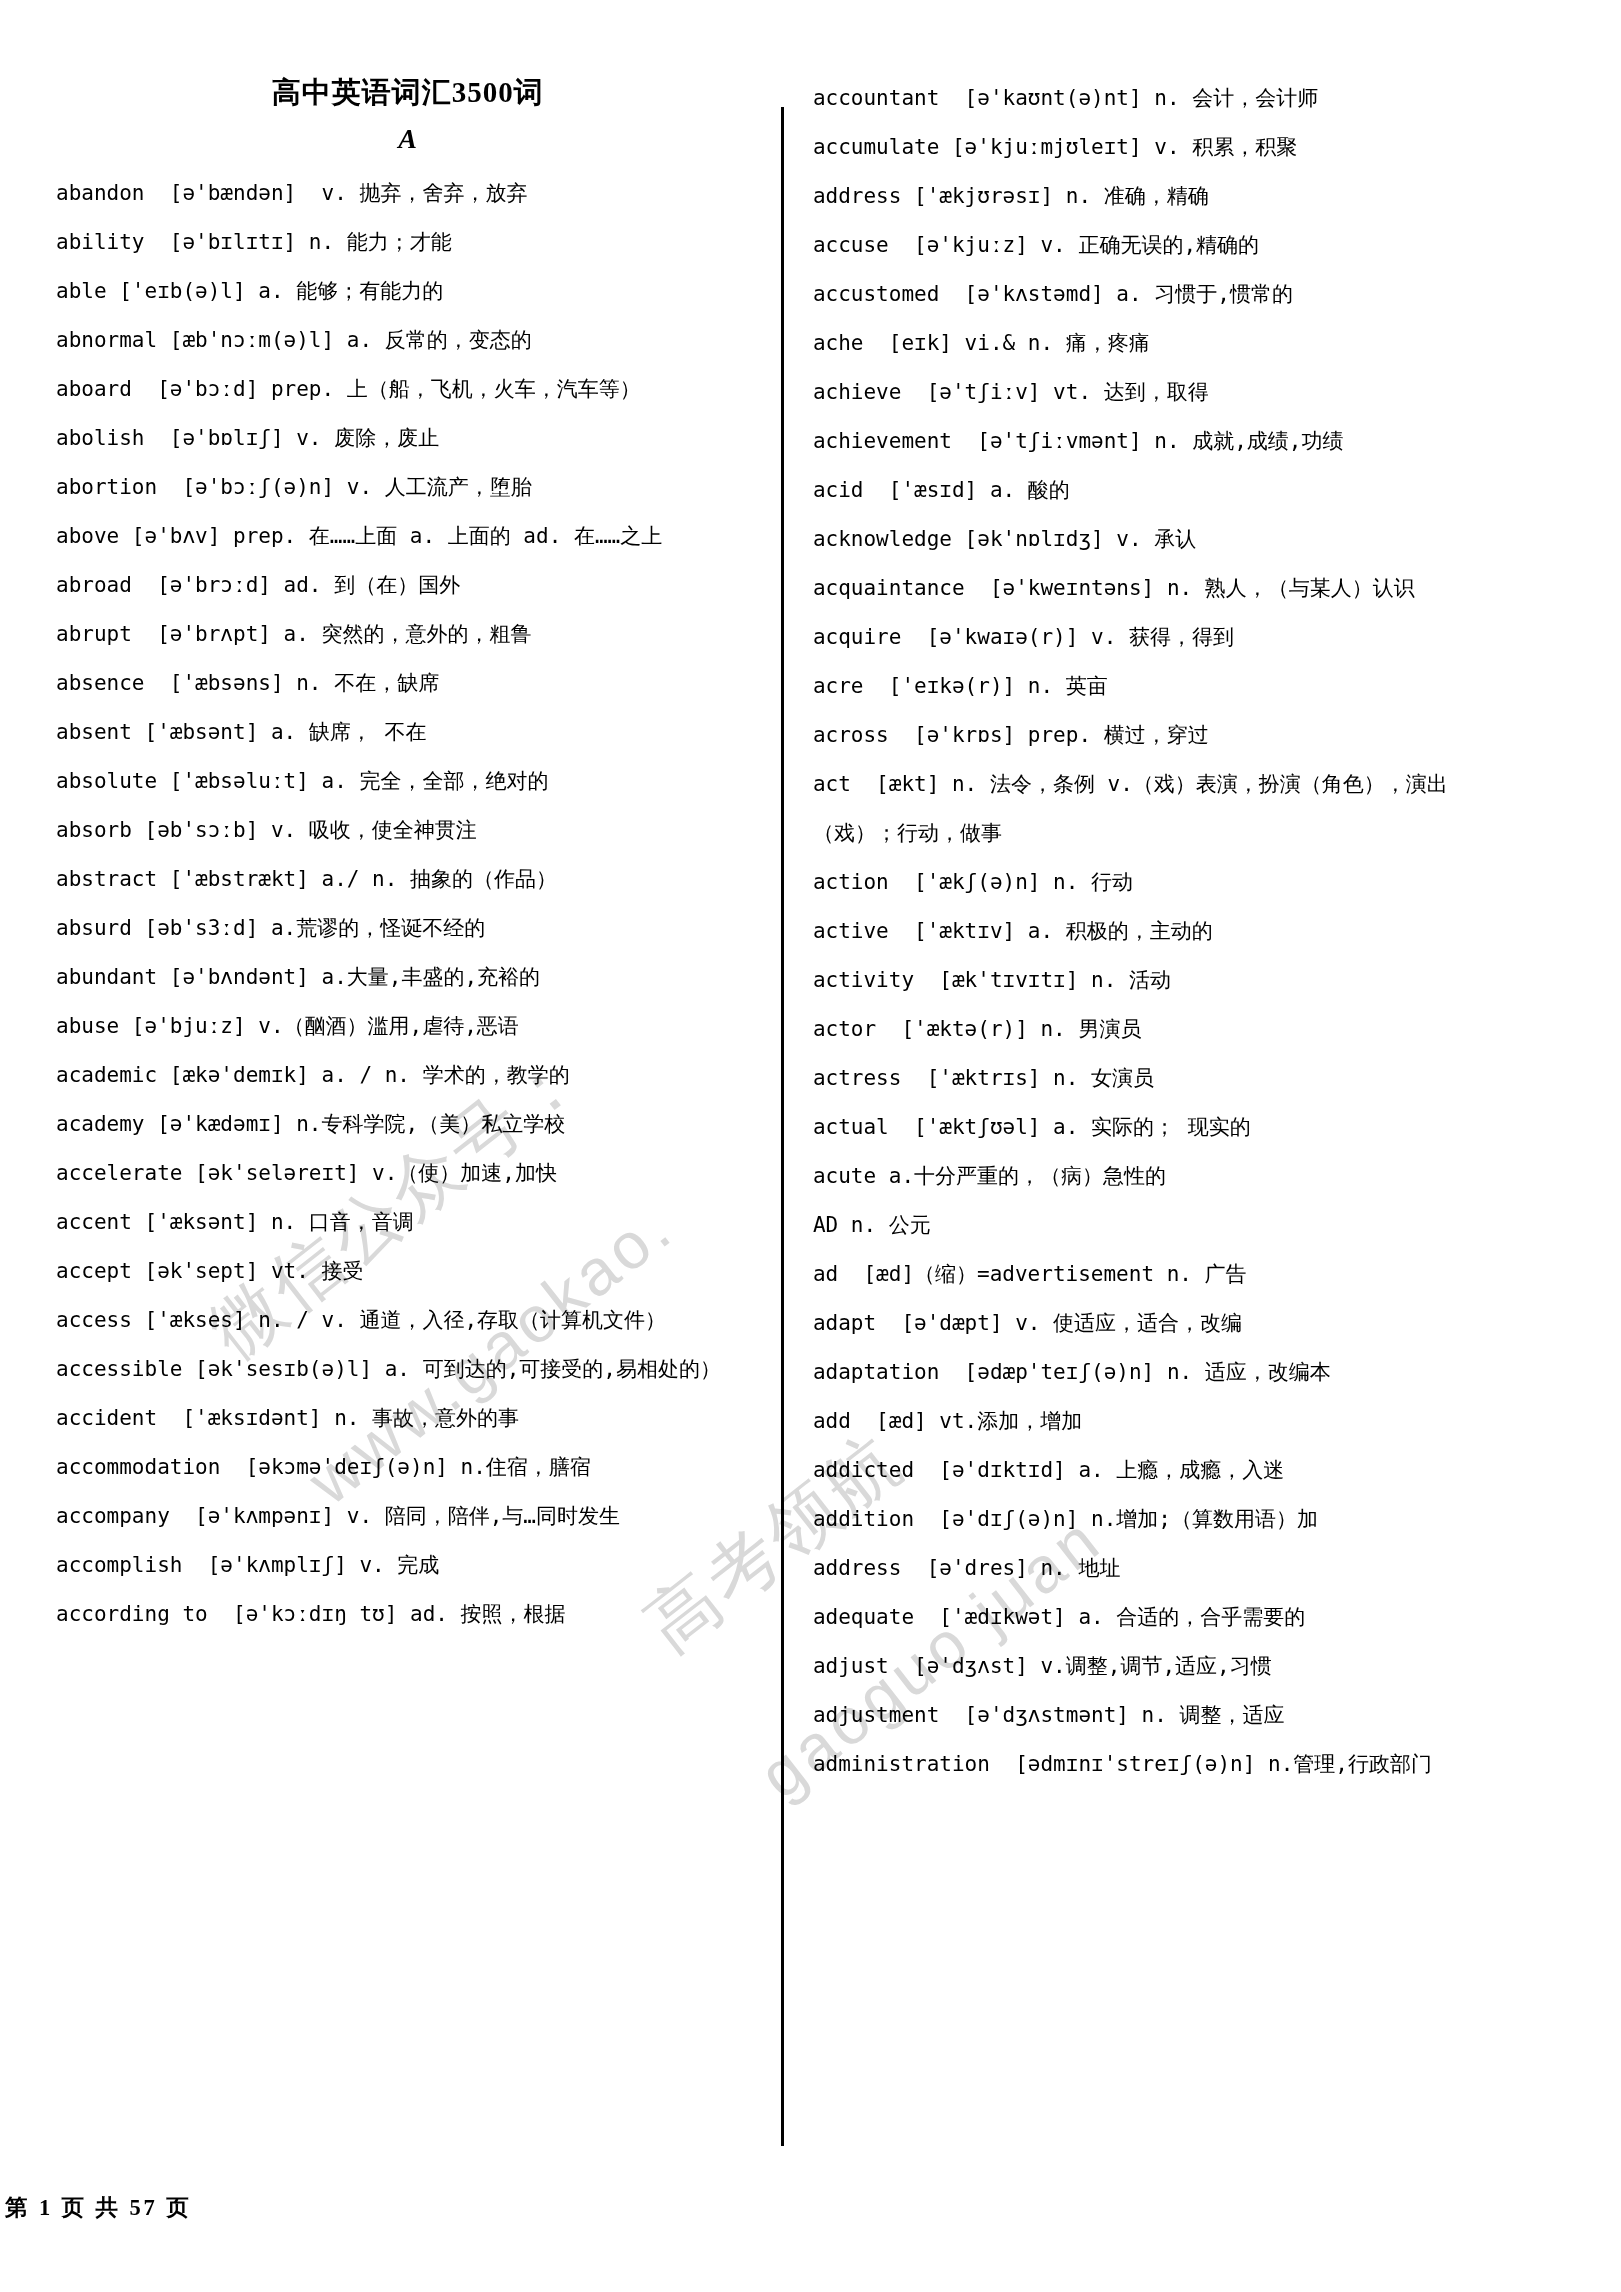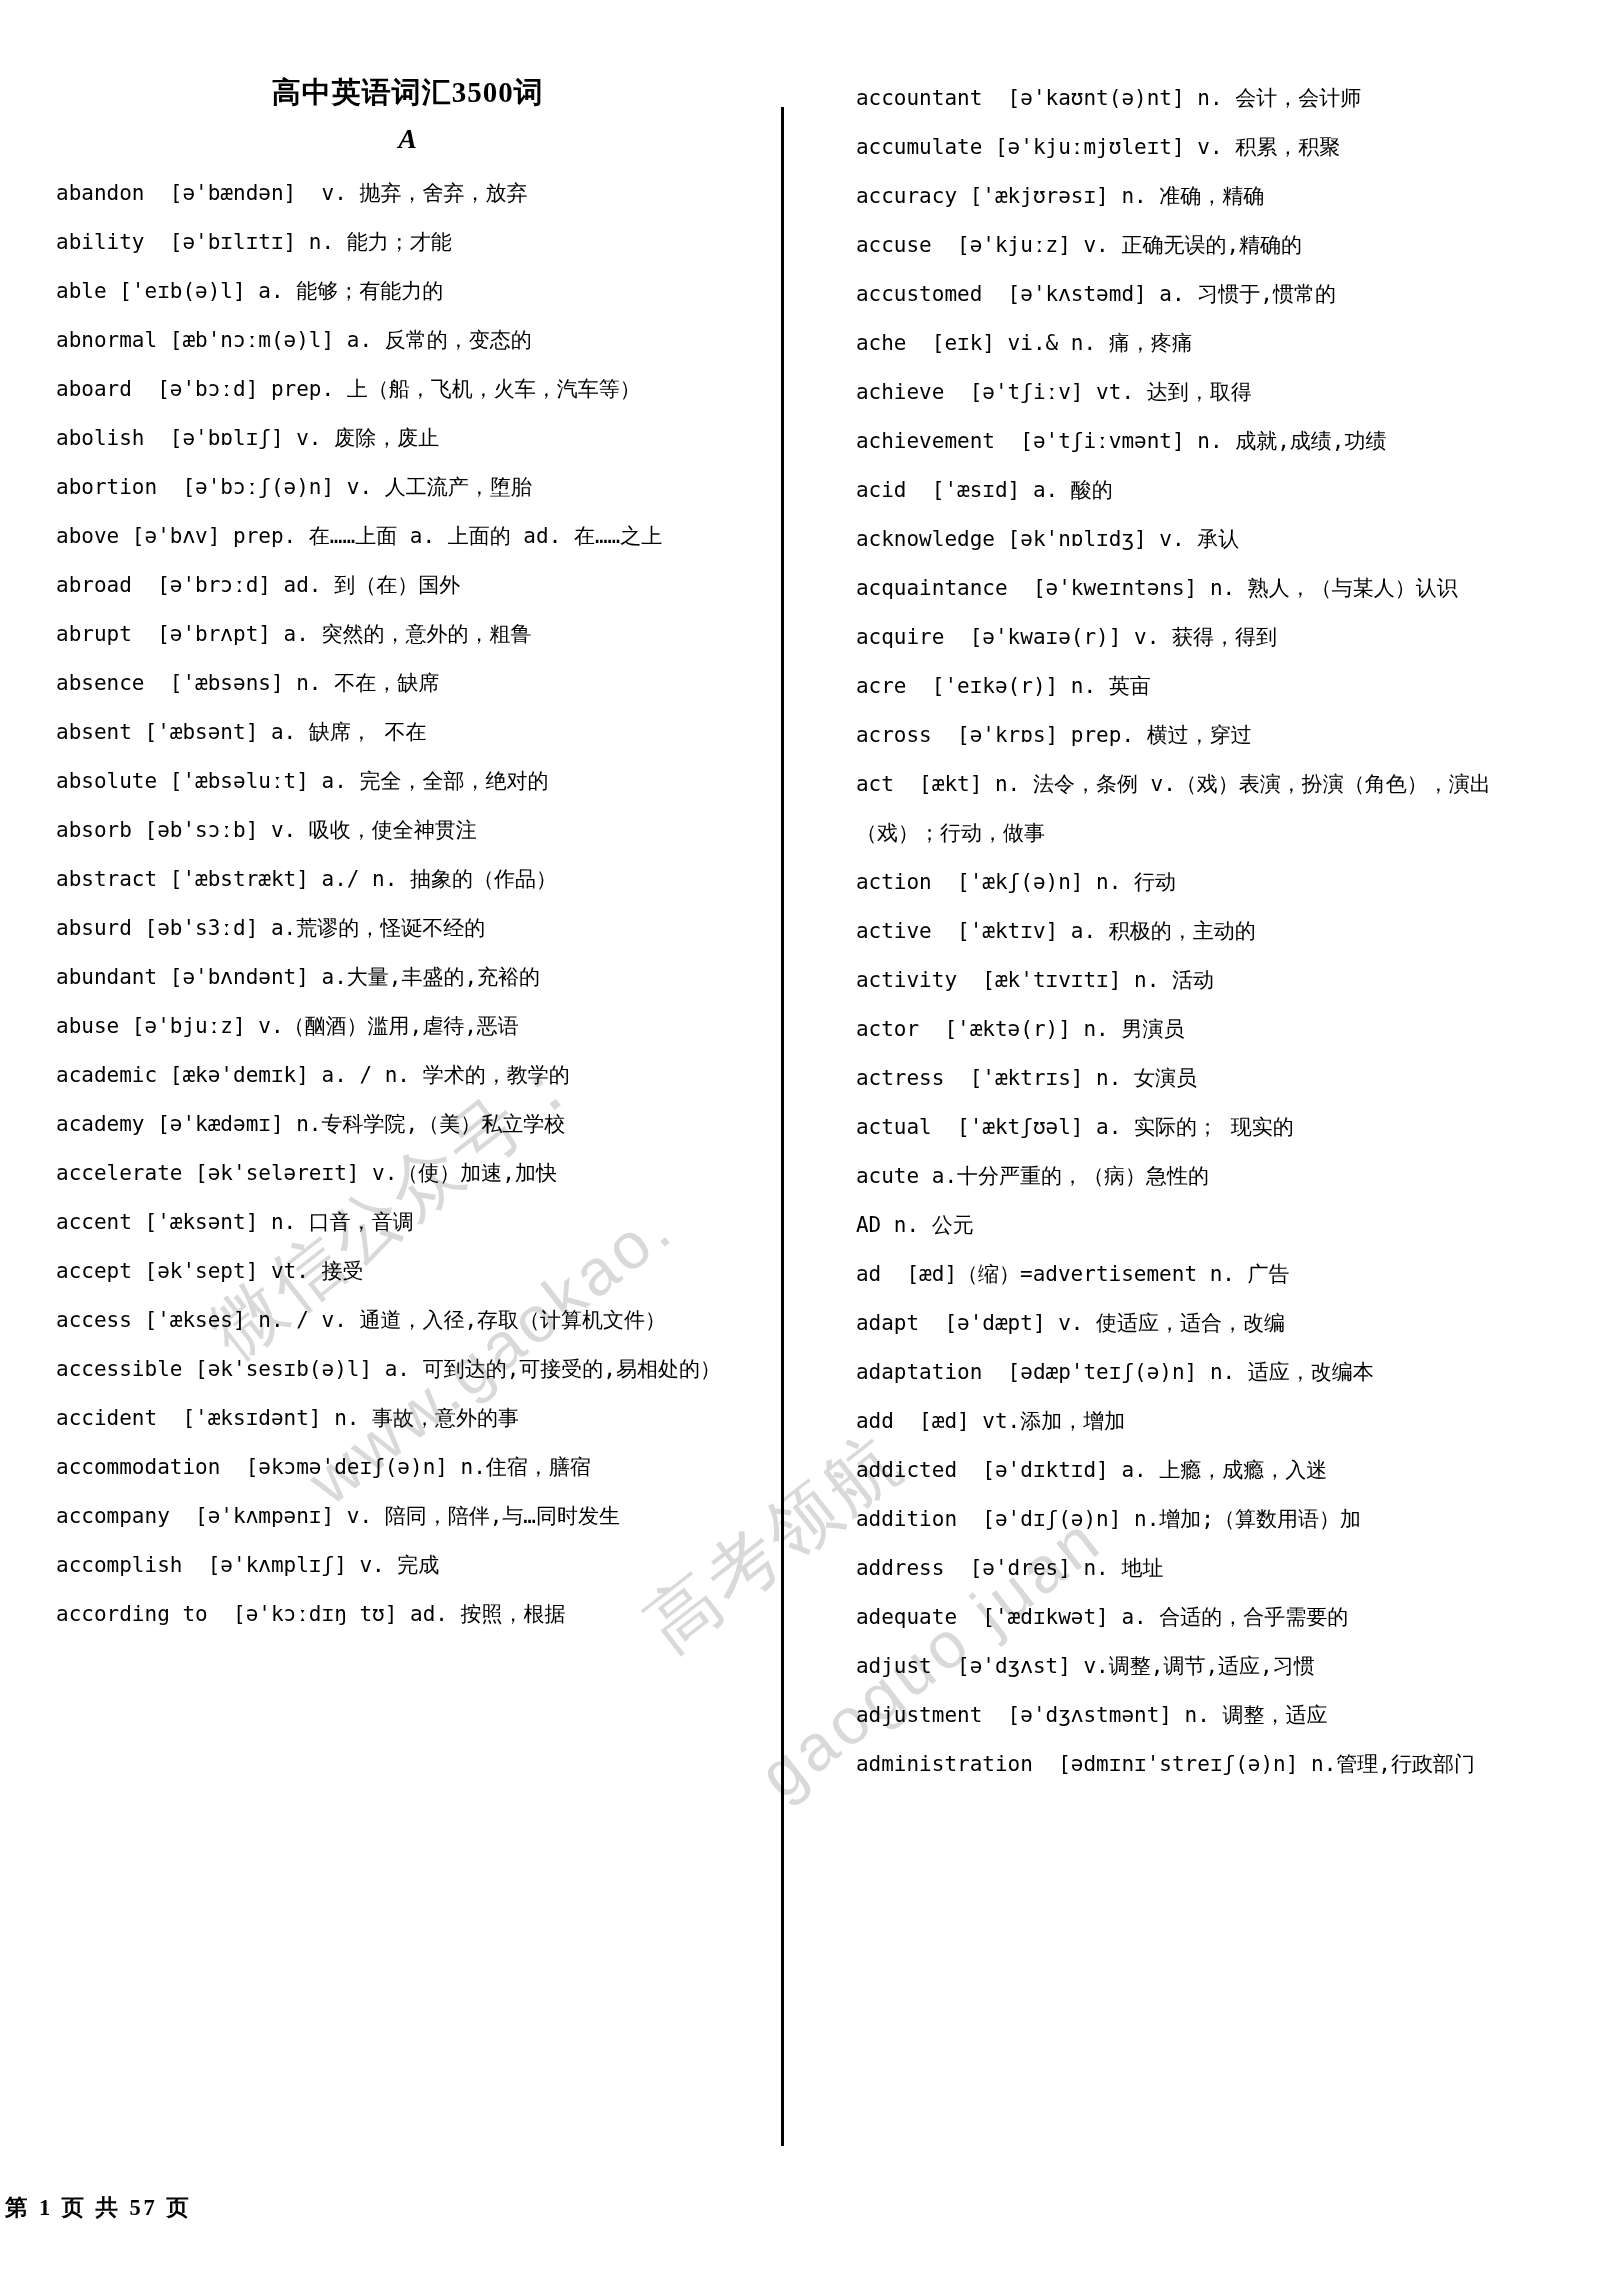--- a/index.html
+++ b/index.html
@@ -85,21 +85,20 @@
   }
   .col {
     width: 725px;
     box-sizing: border-box;
   }
   .col-left {
     padding-right: 21.6px;
   }
   .col-right {
     padding-left: 29px;
-    margin-left: 43px;
   }
   .col-divider {
     width: 2.9px;
     background: #000000;
     margin-top: 33px;
     margin-bottom: 5.9px;
     flex: 0 0 2.9px;
   }
 
   .doc-title {
@@ -197,21 +196,21 @@
             <div class="entry">according to  [ə'kɔːdɪŋ tʊ] ad. 按照，根据</div>
           </div>
       </div>
 
       <div class="col-divider"></div>
 
       <div class="col col-right">
         <div id="right-entries">
             <div class="entry">accountant  [ə'kaʊnt(ə)nt] n. 会计，会计师</div>
             <div class="entry">accumulate [ə'kjuːmjʊleɪt] v. 积累，积聚</div>
-            <div class="entry">accuracy ['ækjʊrəsɪ] n. 准确，精确</div>
+            <div class="entry">address ['ækjʊrəsɪ] n. 准确，精确</div>
             <div class="entry">accuse  [ə'kjuːz] v. 正确无误的,精确的</div>
             <div class="entry">accustomed  [ə'kʌstəmd] a. 习惯于,惯常的</div>
             <div class="entry">ache  [eɪk] vi.&amp; n. 痛，疼痛</div>
             <div class="entry">achieve  [ə'tʃiːv] vt. 达到，取得</div>
             <div class="entry">achievement  [ə'tʃiːvmənt] n. 成就,成绩,功绩</div>
             <div class="entry">acid  ['æsɪd] a. 酸的</div>
             <div class="entry">acknowledge [ək'nɒlɪdʒ] v. 承认</div>
             <div class="entry">acquaintance  [ə'kweɪntəns] n. 熟人，（与某人）认识</div>
             <div class="entry">acquire  [ə'kwaɪə(r)] v. 获得，得到</div>
             <div class="entry">acre  ['eɪkə(r)] n. 英亩</div>

